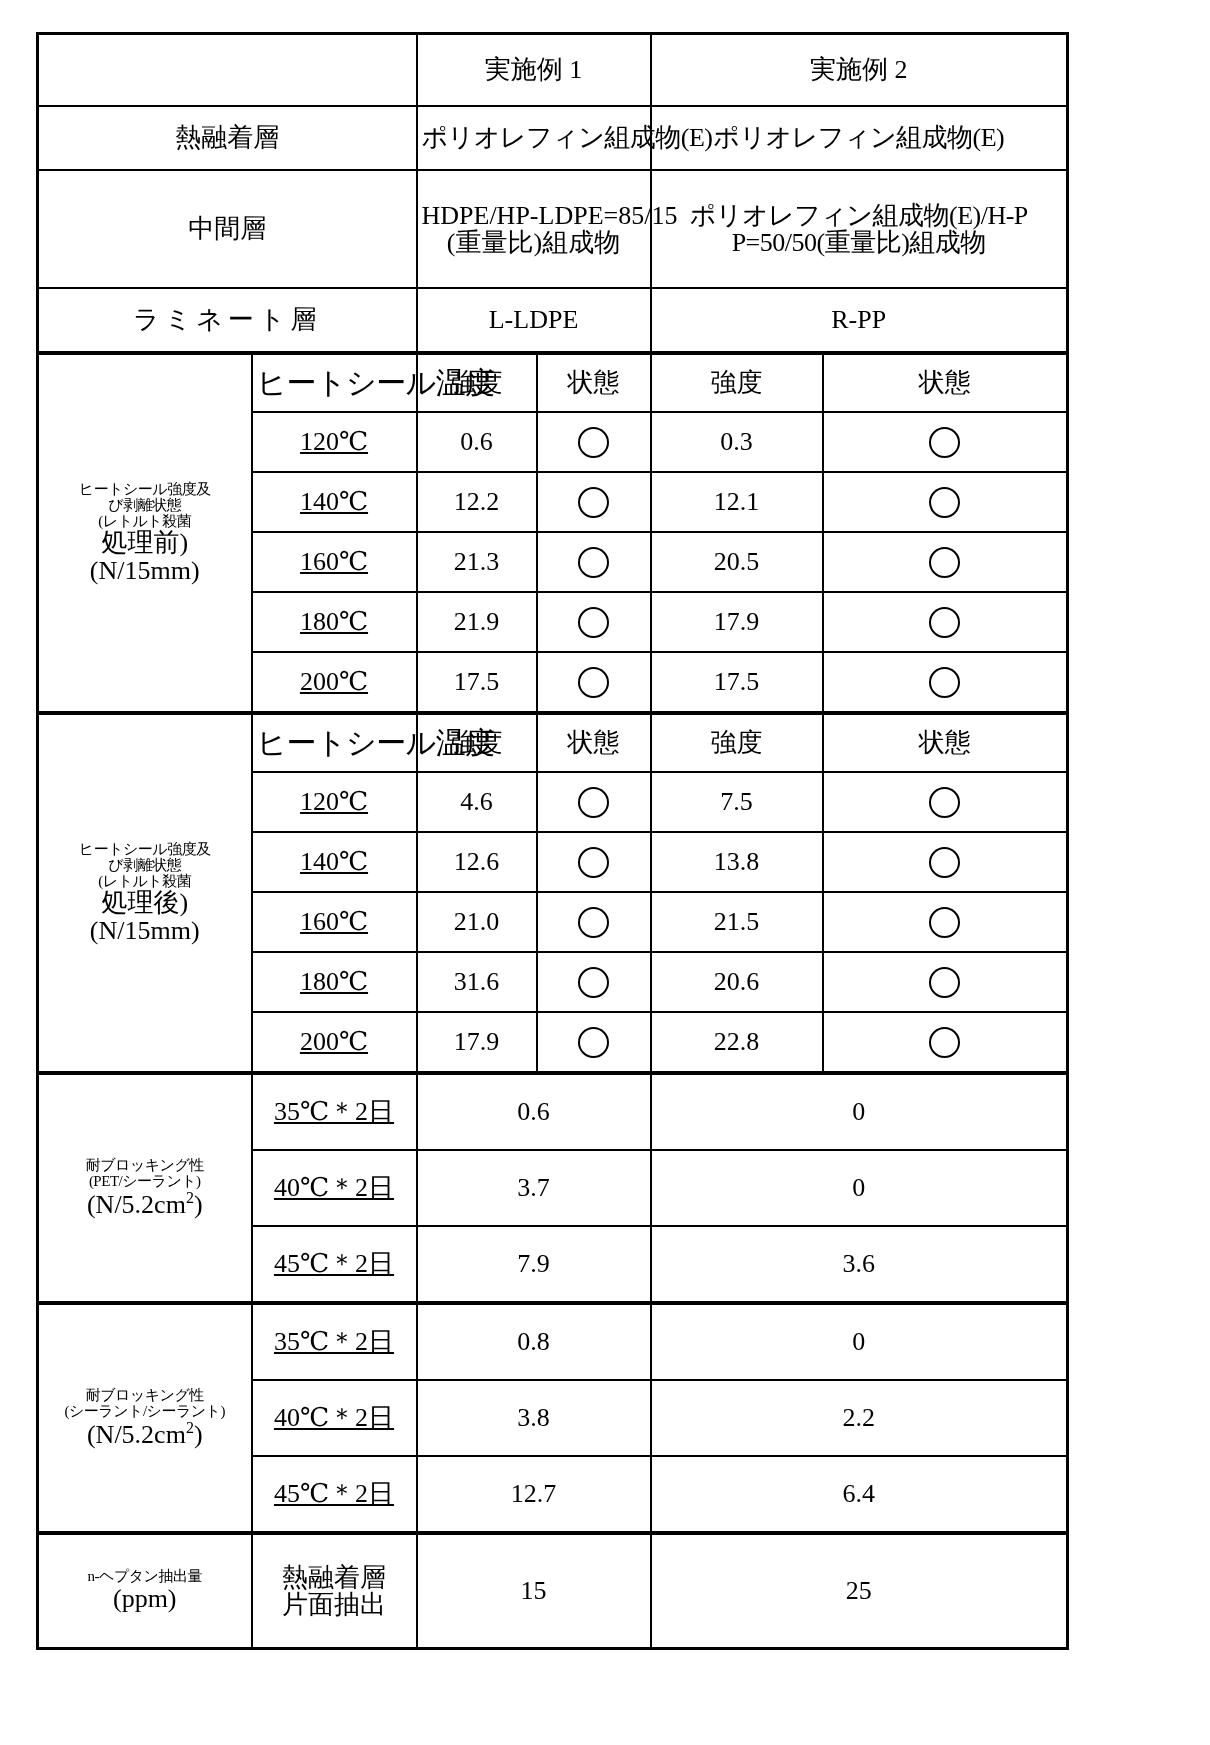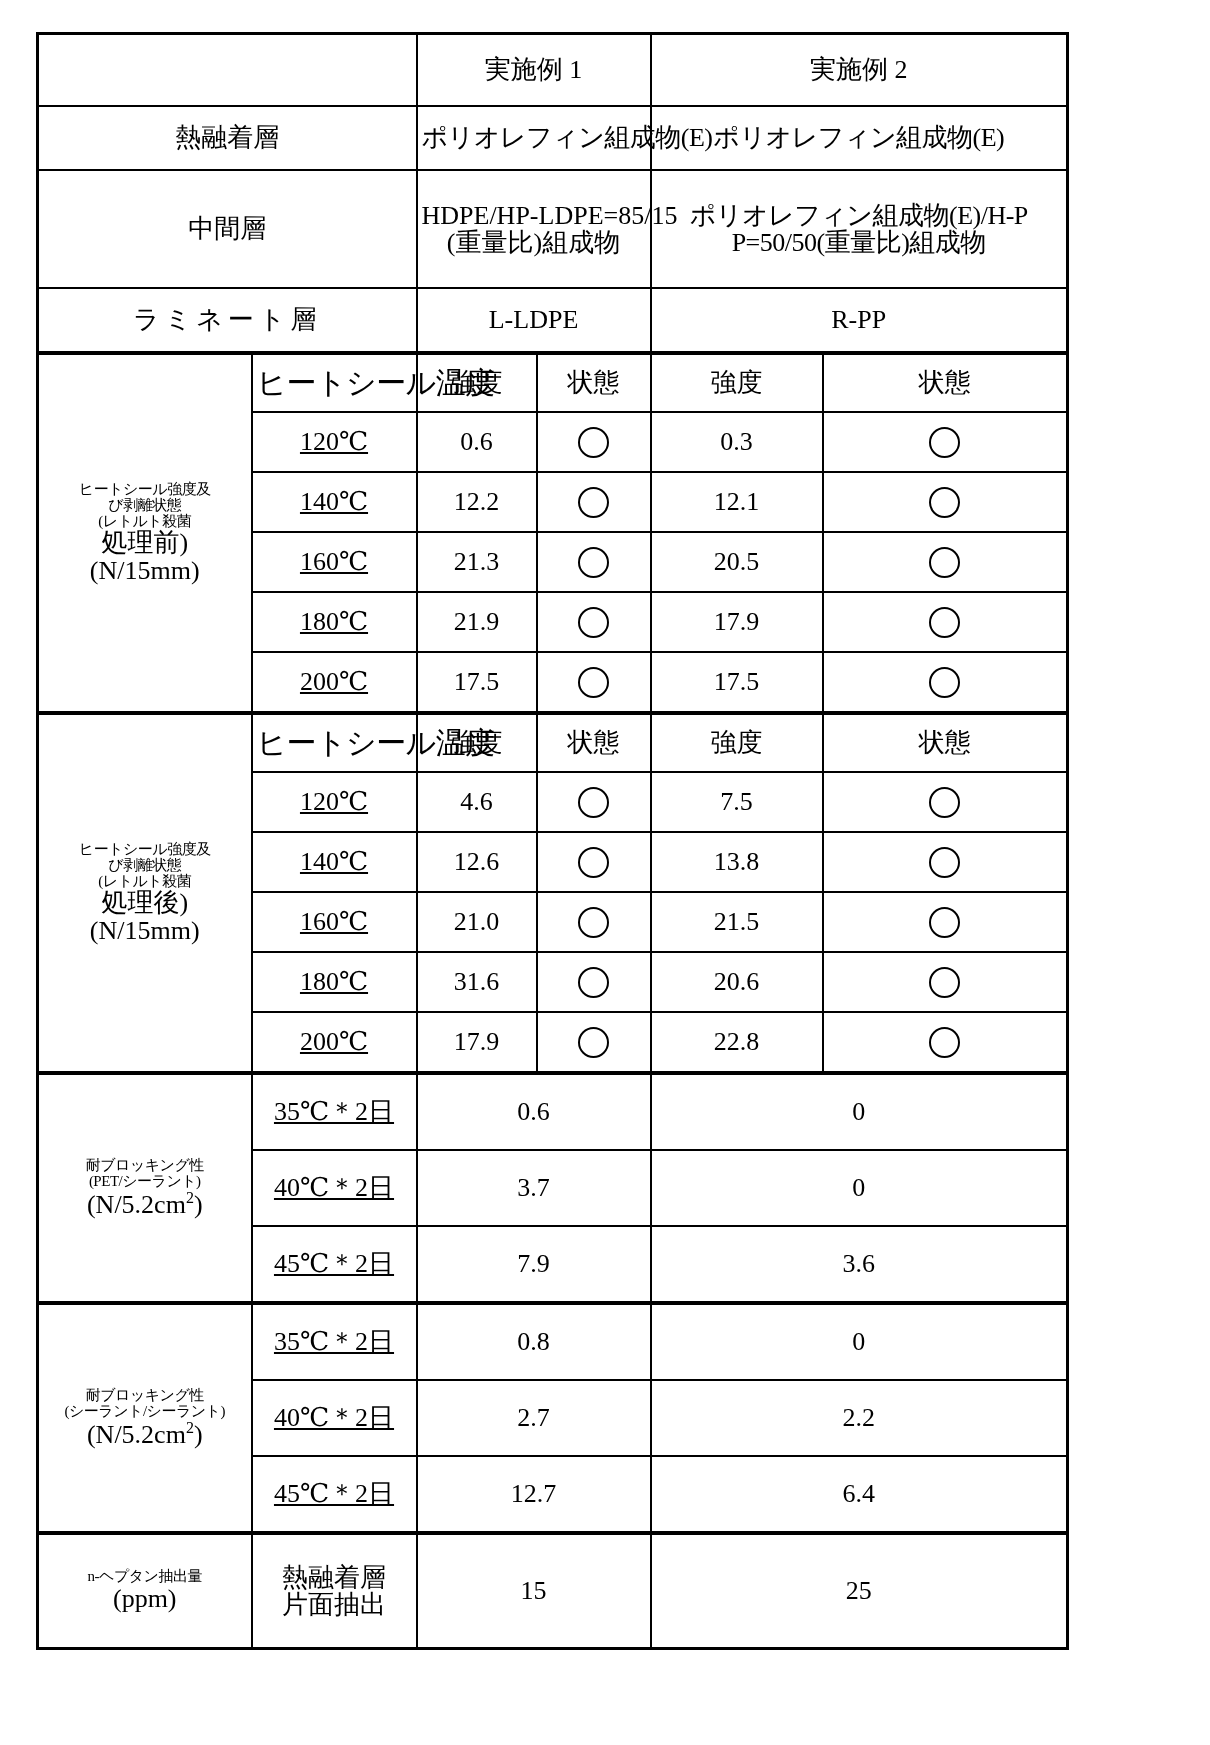--- a/index.html
+++ b/index.html
@@ -268,21 +268,21 @@
           <div class="tight">耐ブロッキング性</div>
           <div class="tight">(シーラント/シーラント)</div>
           <div><span>(N/5.2cm</span><span class="sup">2</span><span>)</span></div>
         </td>
         <td class="h-block temp thick-top">35℃＊2日</td>
         <td class="h-block num thick-top" colspan="2">0.8</td>
         <td class="h-block num thick-top" colspan="2">0</td>
       </tr>
       <tr>
         <td class="h-block temp">40℃＊2日</td>
-        <td class="h-block num" colspan="2">2.7</td>
+        <td class="h-block num" colspan="2">3.8</td>
         <td class="h-block num" colspan="2">2.2</td>
       </tr>
       <tr>
         <td class="h-block temp thick-bot">45℃＊2日</td>
         <td class="h-block num thick-bot" colspan="2">12.7</td>
         <td class="h-block num thick-bot" colspan="2">6.4</td>
       </tr>
 
       <tr>
         <td class="rowlabel h-hept thick-top">

